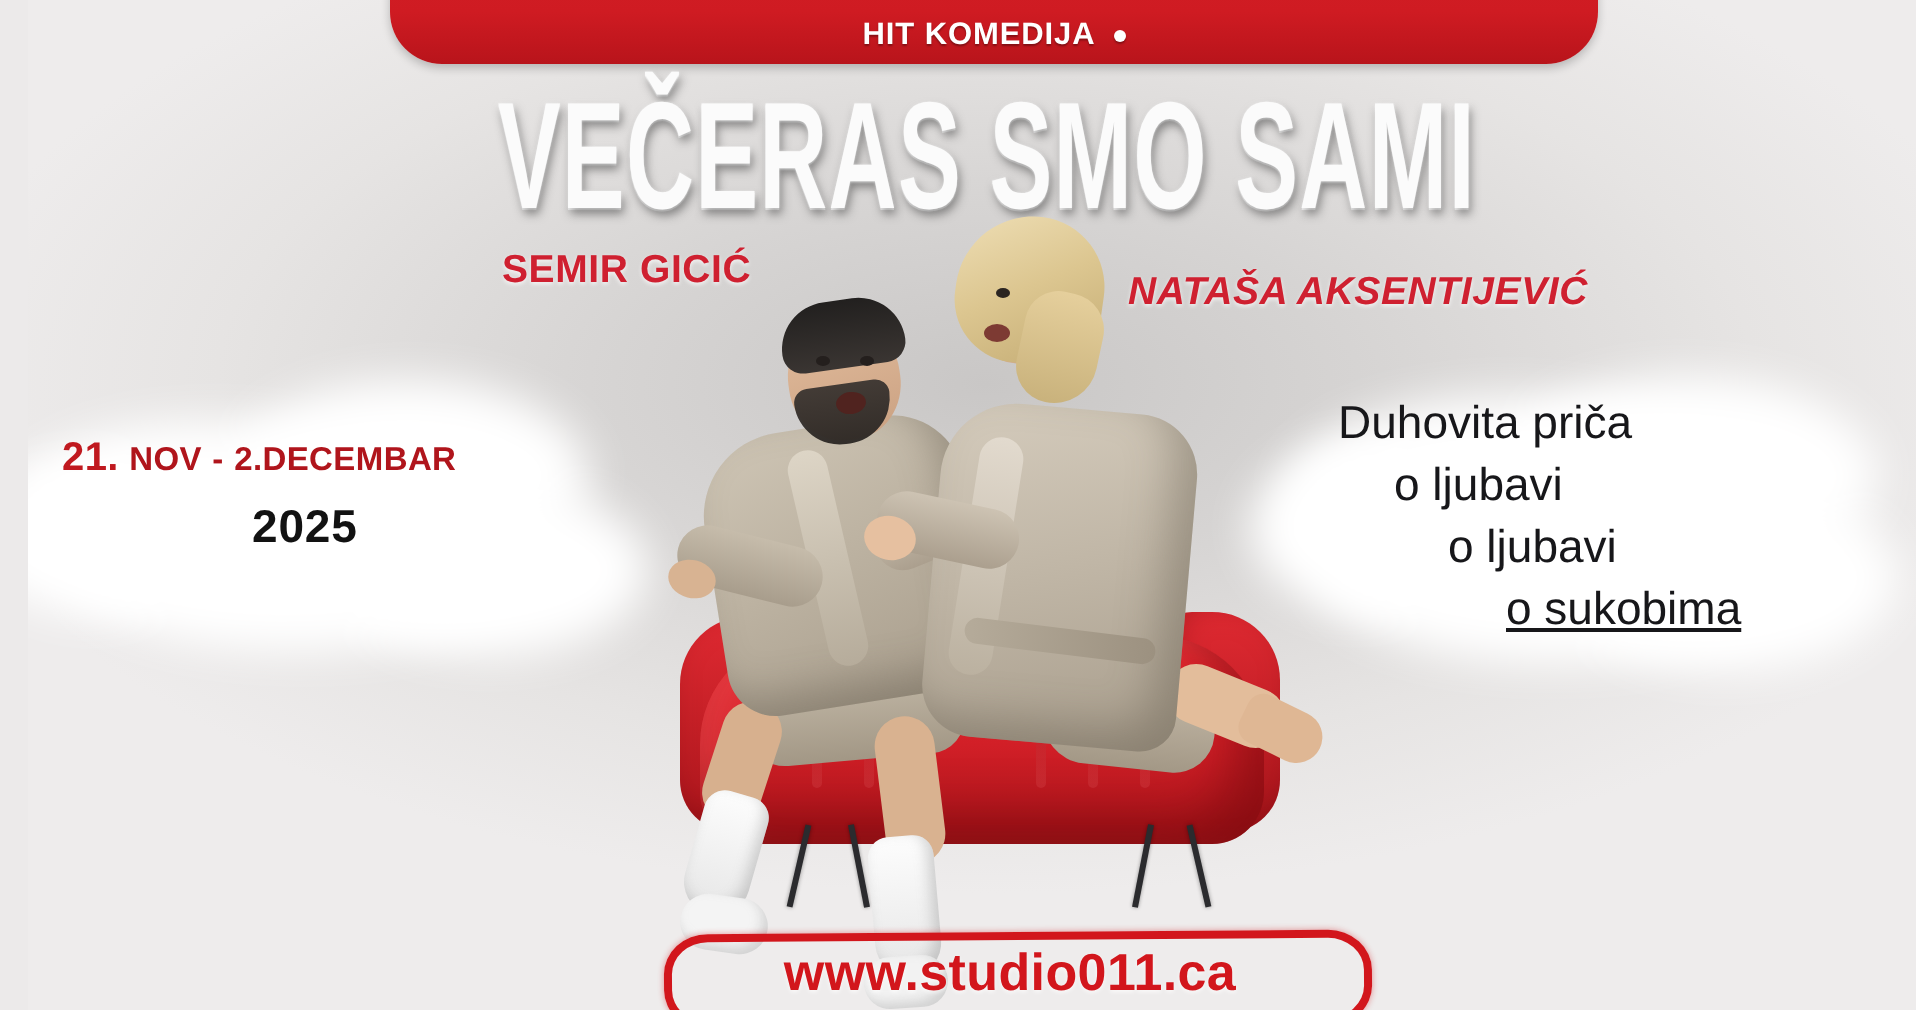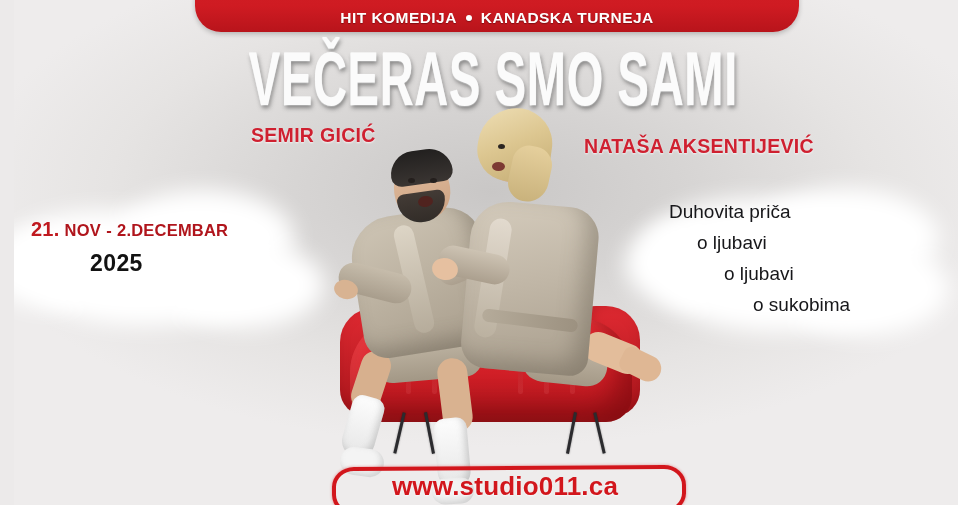--- a/index.html
+++ b/index.html
@@ -49,51 +49,51 @@
       2px 3px 6px rgba(60,60,60,.55),
       0 1px 0 rgba(255,255,255,.85);
   }
   
   .name{
     position:absolute;font-weight:bold;font-size:19.5px;color:#cf2030;
     letter-spacing:.3px;white-space:nowrap;
     text-shadow:0 1px 2px rgba(255,255,255,.75);
   }
   .name-left{left:237px;top:124px;}
-  .name-right{left:570px;top:135px;}
+  .name-right{left:550px;top:135px;font-style:italic;}
   
   .blob{position:absolute;pointer-events:none;}
   .blob i{
     position:absolute;background:#ffffff;border-radius:50%;
     filter:blur(11px);display:block;
   }
   .blob-left{left:-20px;top:186px;width:350px;height:160px;}
   .blob-right{left:615px;top:182px;width:340px;height:165px;}
   
   .date-block{position:absolute;left:0px;top:218px;width:300px;text-align:left;}
   .date-line{
     font-weight:bold;font-size:18px;color:#b0151c;white-space:nowrap;
     padding-left:17px;letter-spacing:.2px;
   }
   .date-line .d1{font-size:20px;color:#c0191f;}
   .date-line .d2{font-size:16.5px;}
   .date-year{
     font-weight:bold;font-size:23px;color:#121212;
-    padding-left:76px;margin-top:9px;letter-spacing:.4px;
+    padding-left:112px;margin-top:9px;letter-spacing:.4px;
   }
   
   .copy-block{position:absolute;left:655px;top:196px;width:290px;}
   .copy-line{
-    font-size:19px;color:#17171a;line-height:31px;white-space:nowrap;
+    font-size:23px;color:#17171a;line-height:31px;white-space:nowrap;
     font-weight:normal;
   }
   .cl0{padding-left:0px;}
   .cl1{padding-left:28px;}
   .cl2{padding-left:55px;}
-  .cl3{padding-left:84px;}
+  .cl3{padding-left:84px;text-decoration:underline;}
   
   .stage{position:absolute;left:318px;top:100px;width:340px;height:360px;}
   .stage *{position:absolute;}
   
   .chair-back{
     left:34px;top:200px;width:248px;height:96px;background:#d8222b;
     border-radius:46px 46px 12px 12px;
     box-shadow:inset -14px -6px 22px rgba(120,8,12,.5), inset 10px 4px 16px rgba(255,120,120,.28);
   }
   .chair-seat{
@@ -277,21 +277,20 @@
 </style>
 </head>
 <body>
 
 <div class="poster">
 
   <div class="banner">
     <div class="banner-inner">
       <span class="banner-txt">HIT KOMEDIJA</span>
       <span class="banner-dot"></span>
-      <span class="banner-txt">KANADSKA TURNEJA</span>
     </div>
   </div>
 
   <div class="title-wrap">
     <div class="title">VEČERAS SMO SAMI</div>
   </div>
 
   <div class="name name-left">SEMIR GICIĆ</div>
   <div class="name name-right">NATAŠA AKSENTIJEVIĆ</div>
 

